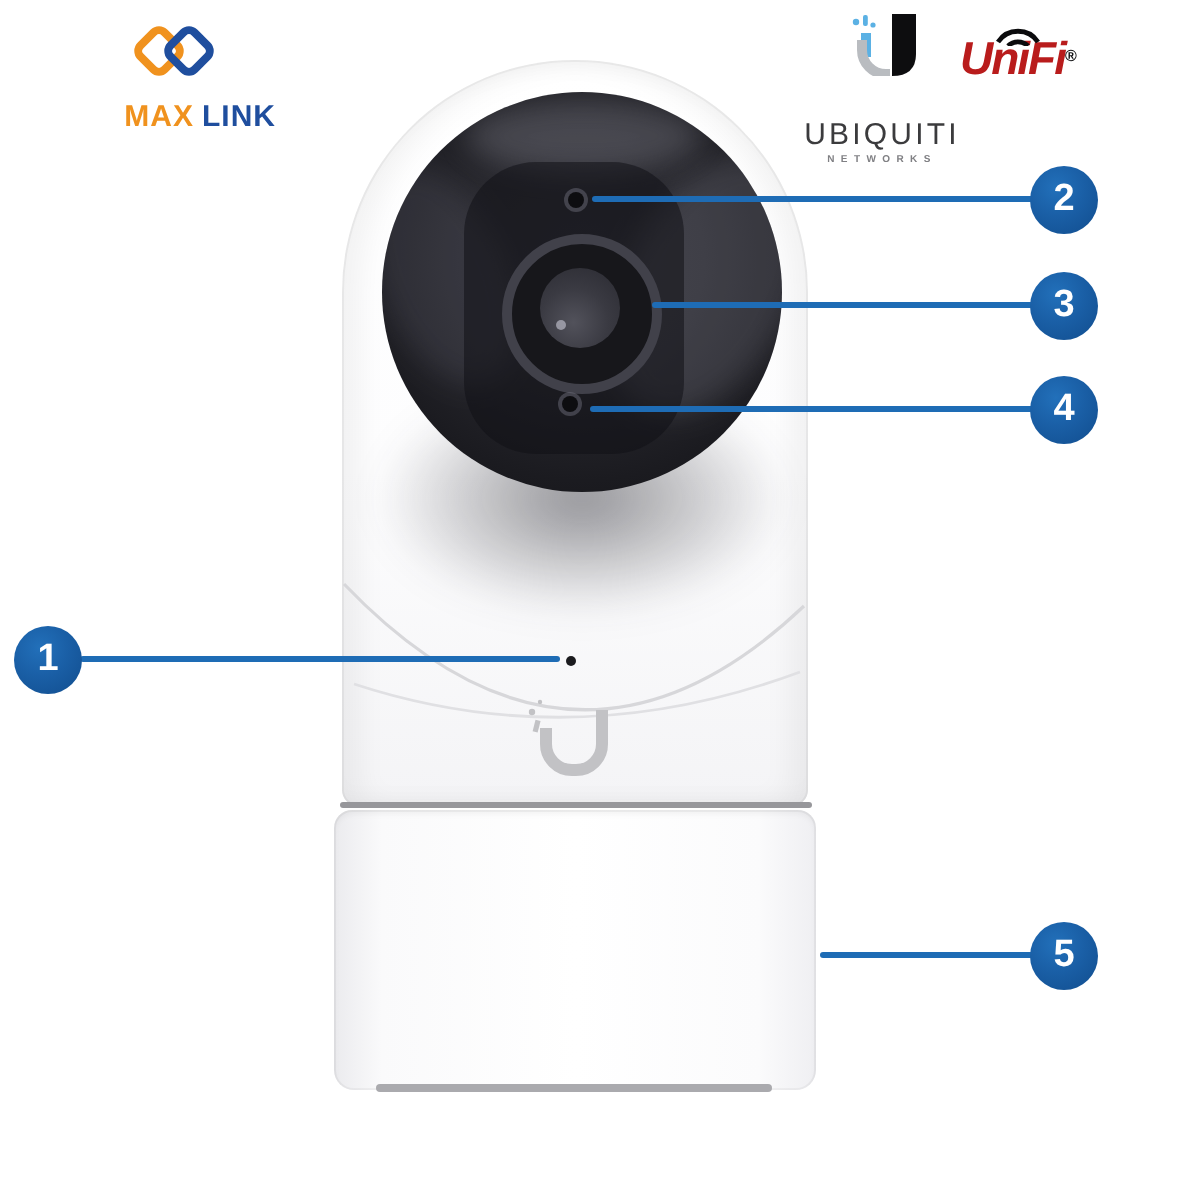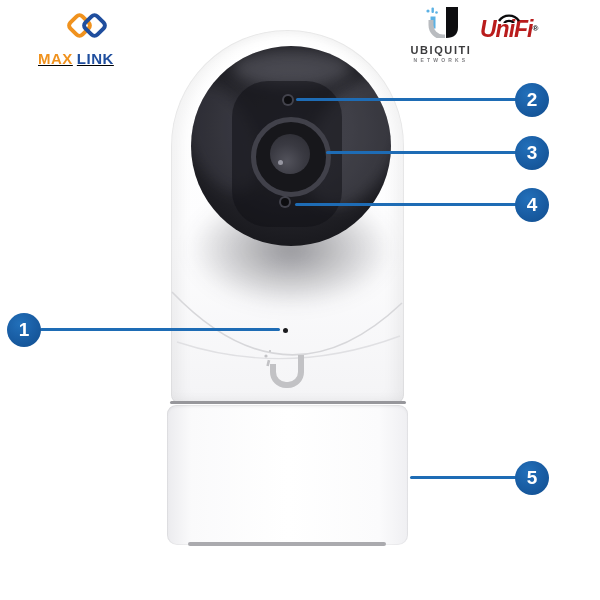--- a/index.html
+++ b/index.html
@@ -1,31 +1,31 @@
 <!DOCTYPE html>
 <html><head>
 <meta charset="utf-8">
 <style>
   html,body{margin:0;padding:0;background:#ffffff;}
   .stage{
     position:relative;width:600px;height:600px;background:#ffffff;overflow:hidden;
     font-family:"Liberation Sans","DejaVu Sans",sans-serif;
   }
   
-  .maxlink{position:absolute;left:38px;top:8px;width:100px;text-align:left;z-index:10;text-decoration:underline;}
+  .maxlink{position:absolute;left:38px;top:8px;width:100px;text-align:right;z-index:10;}
   .ml-icon{position:relative;width:46px;height:34px;margin:0 auto;}
   .ml-link{position:absolute;top:7px;width:13px;height:13px;border:4px solid;border-radius:6px;transform:rotate(45deg);}
   .ml-link.a{left:4px;border-color:#F0921E;}
   .ml-link.b{left:19px;border-color:#1F4E9E;}
   .ml-text{margin-top:8px;font-size:15px;font-weight:800;letter-spacing:.5px;white-space:nowrap;}
   .ml-max{color:#F0921E;}
   .ml-lnk{color:#1F4E9E;margin-left:4px;}
   
   .ubnt{position:absolute;left:402px;top:7px;width:78px;text-align:center;z-index:10;}
-  .ubnt-name{font-size:11px;font-weight:700;letter-spacing:1.6px;color:#3b3b3d;margin-top:2px;}
+  .ubnt-name{font-size:15px;font-weight:400;letter-spacing:1.6px;color:#3b3b3d;margin-top:16px;}
   .ubnt-sub{font-size:5px;font-weight:600;letter-spacing:3.2px;color:#808084;margin-top:1px;}
   
   .unifi{position:absolute;left:480px;top:16px;z-index:10;}
   .unifi-arcs{position:absolute;left:15px;top:-6px;}
   .unifi-text{font-size:23px;font-style:italic;font-weight:900;color:#b91c1c;letter-spacing:-1px;}
   .unifi-reg{font-size:8px;font-weight:700;color:#0b0b0d;vertical-align:super;}
   
   .cam-body{
     position:absolute;left:171px;top:30px;width:233px;height:373px;z-index:1;
     border-radius:116px 116px 8px 8px;

